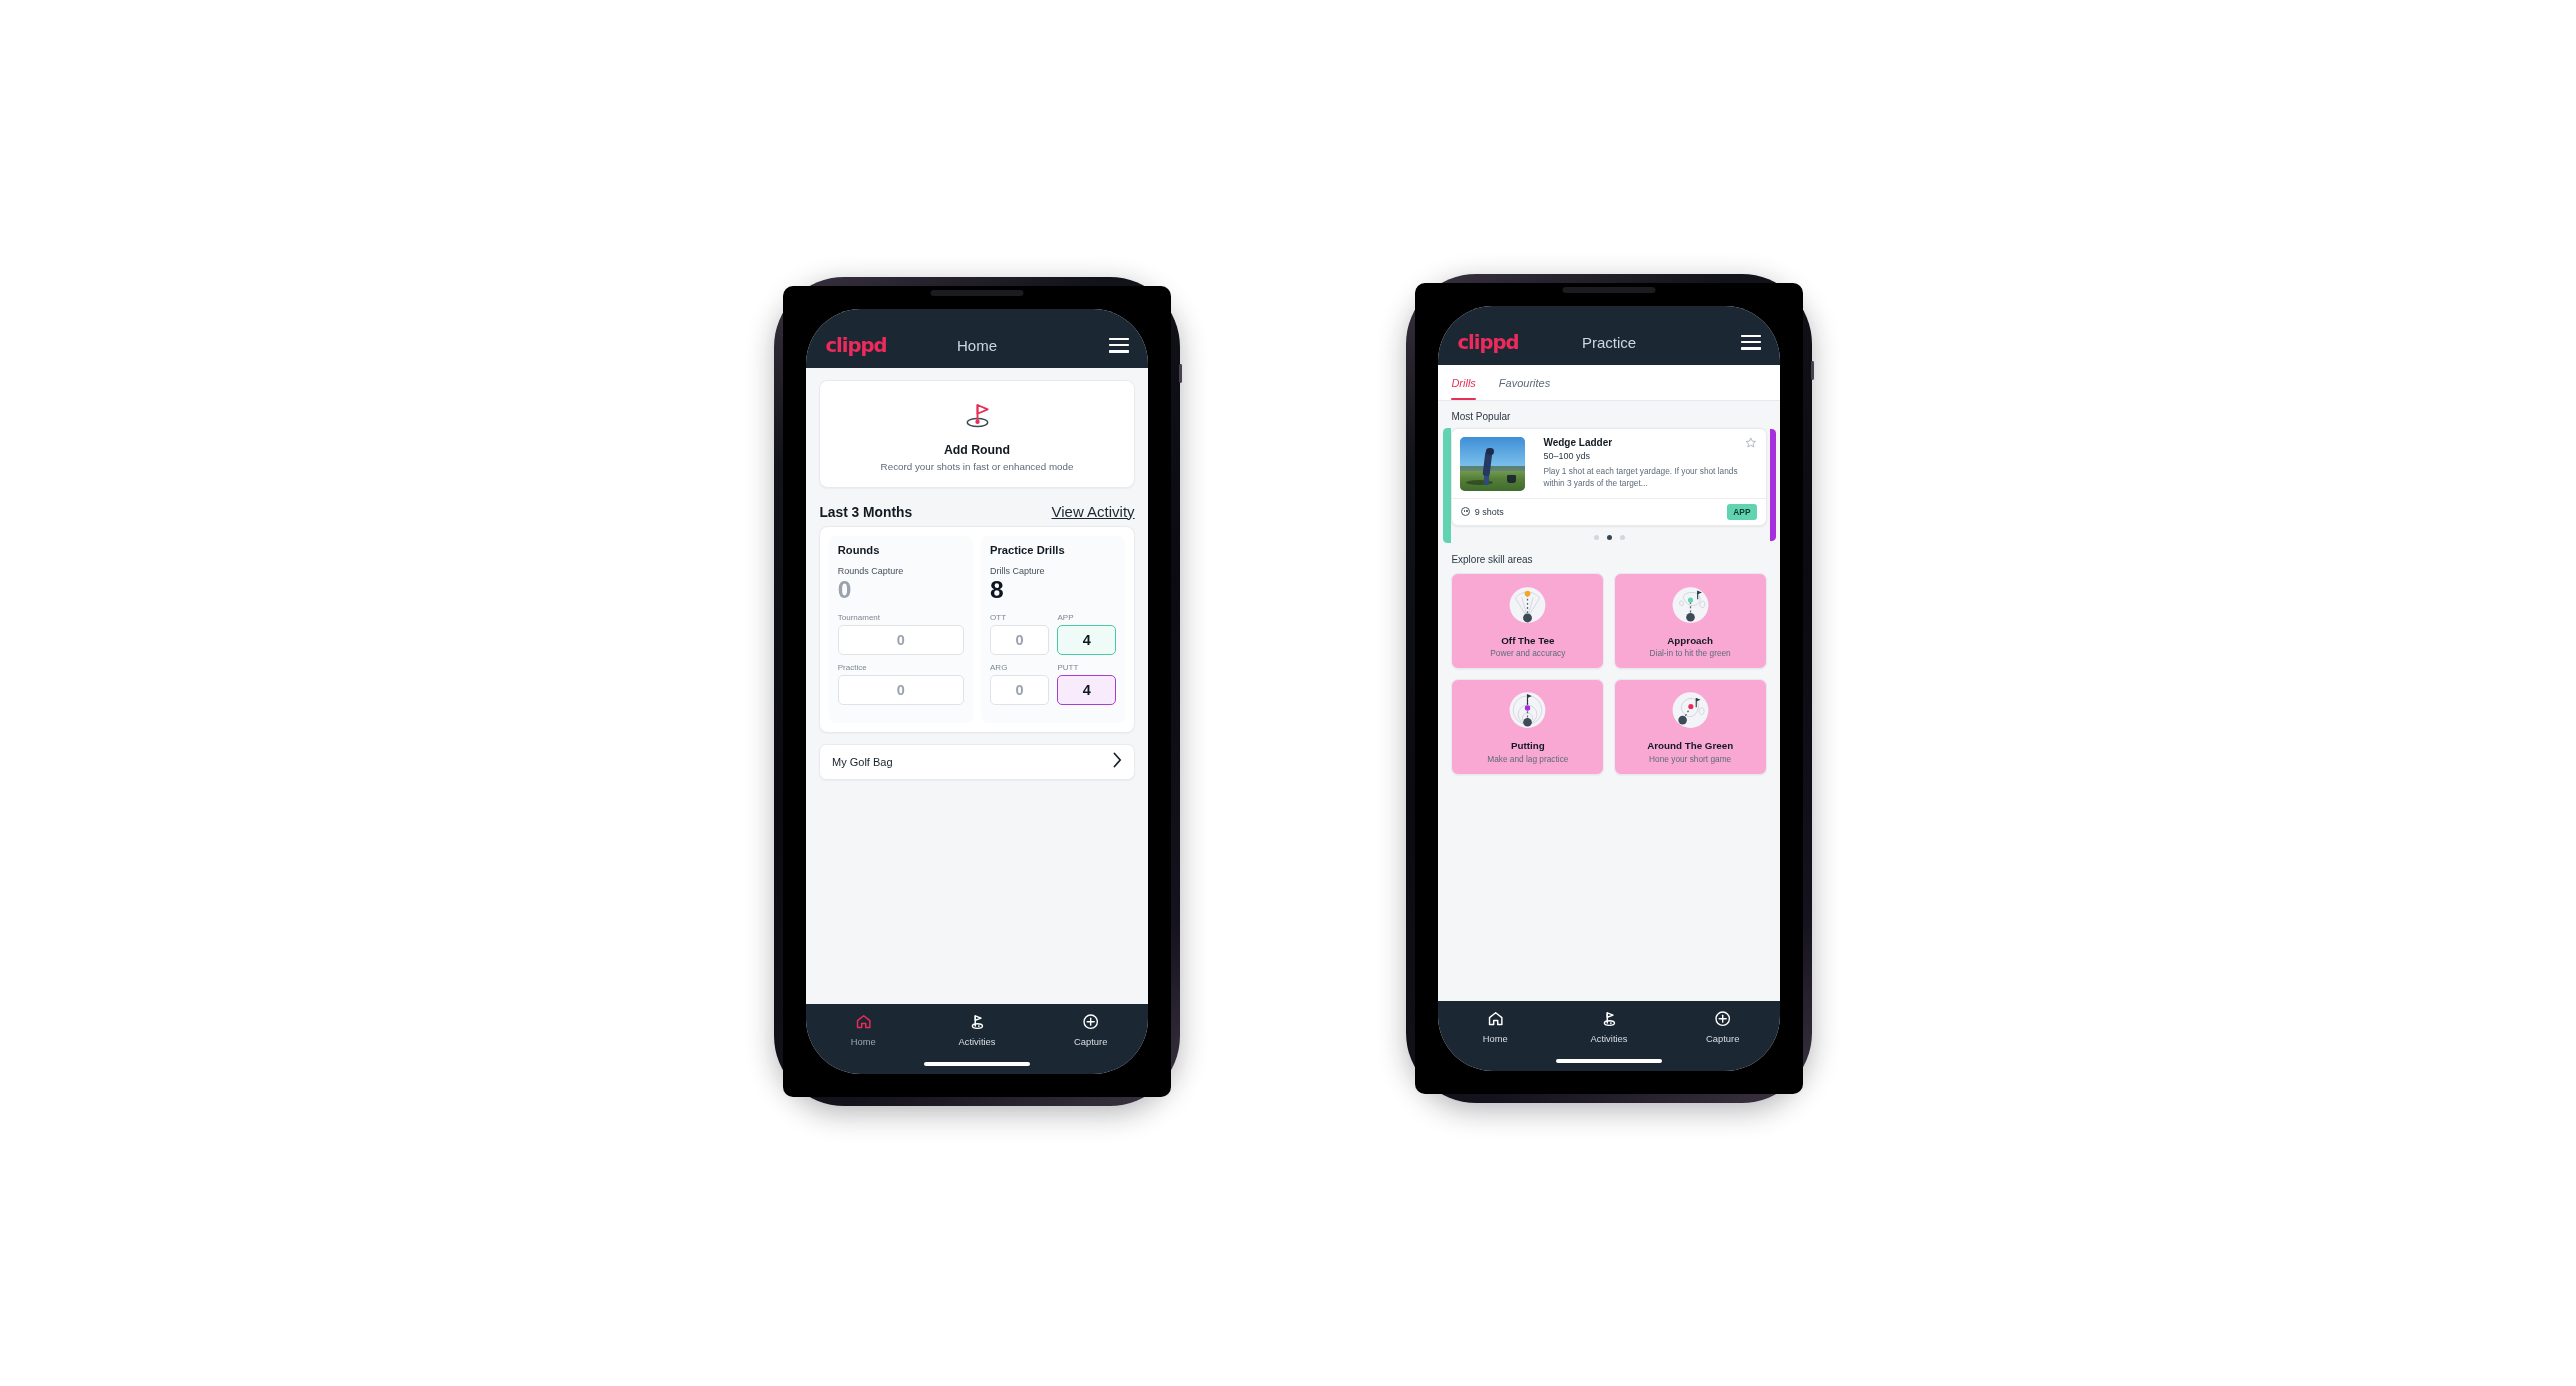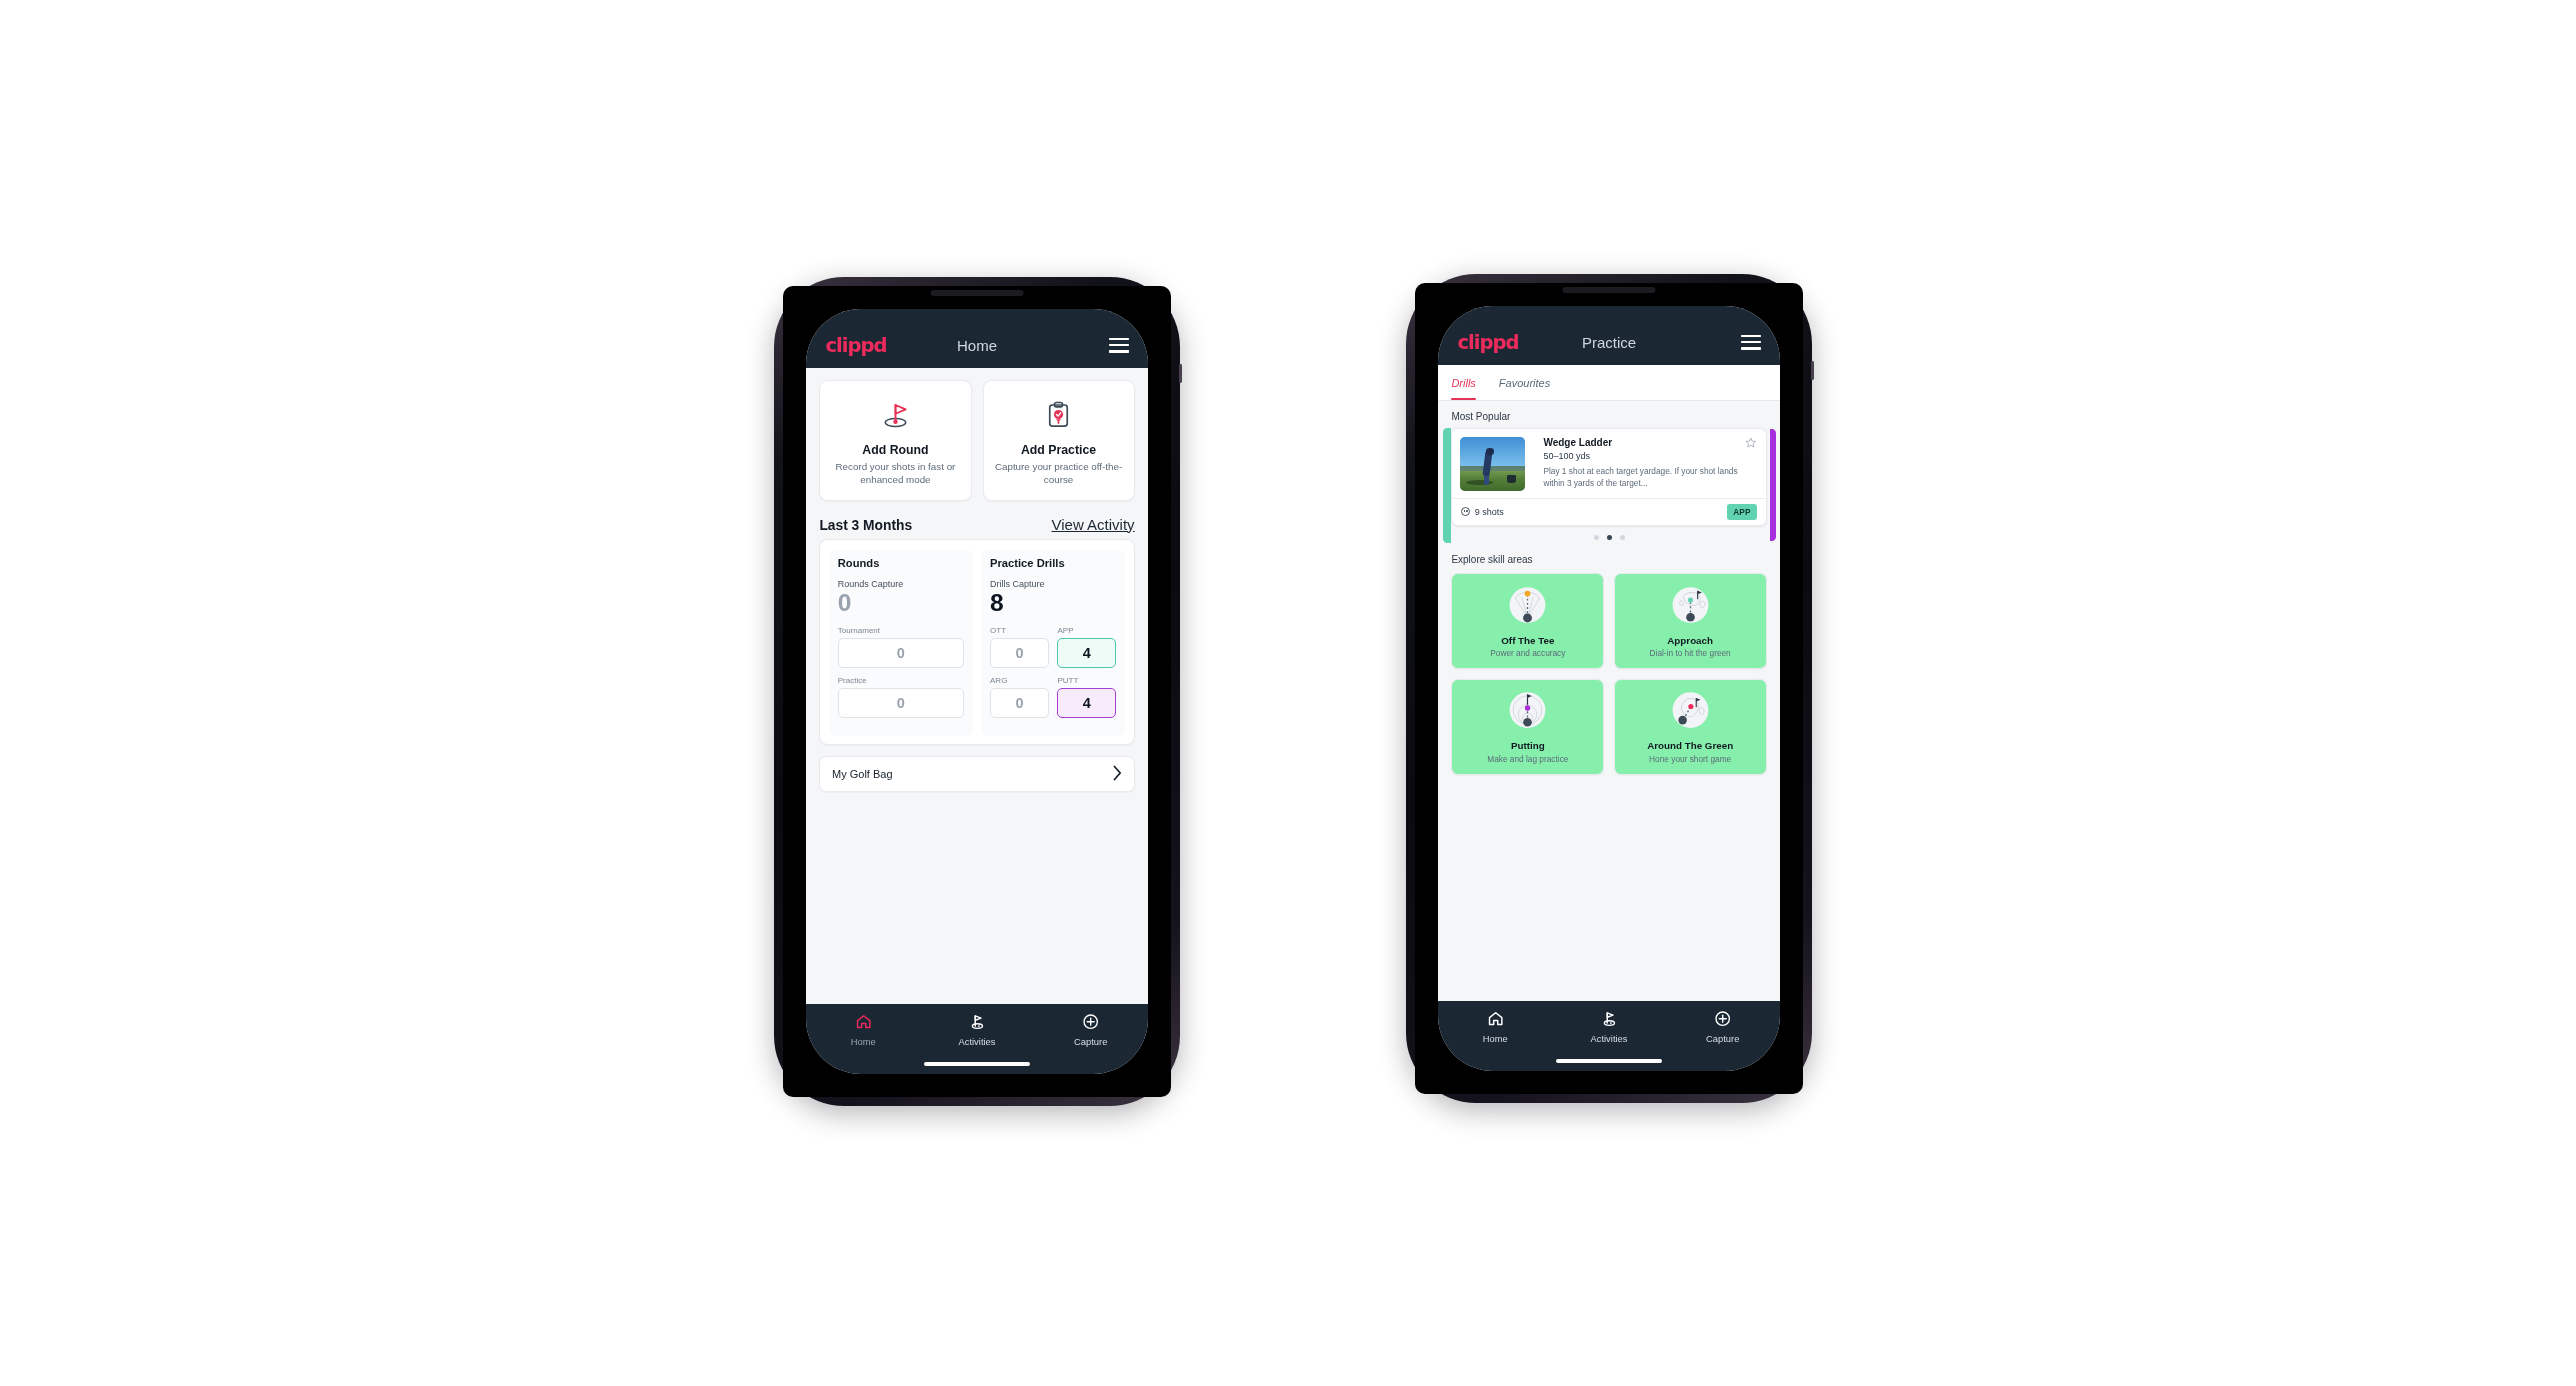--- a/index.html
+++ b/index.html
@@ -216,21 +216,21 @@
   .tag {
     background: #62d3b0; color: #0d3a2d; font-size: 8.3px; font-weight: 700;
     border-radius: 2.9px; padding: 2.9px 6.5px;
   }
   .dots { display: flex; gap: 8px; justify-content: center; padding: 9.4px 0 2.9px 0; }
   .dot { width: 5px; height: 5px; border-radius: 50%; background: #d2d7de; }
   .dot.active { background: #344756; }
 
   .skill-grid { display: grid; grid-template-columns: 1fr 1fr; gap: 9.4px; padding: 2.9px 13px 0 13px; }
   .skill-card {
-    background: #86efac; border: 0.7px solid #e8eaee; border-radius: 7.2px;
+    background: #f9a8d4; border: 0.7px solid #e8eaee; border-radius: 7.2px;
     padding: 9.4px 5.8px 10px 5.8px; text-align: center;
     box-shadow: 0 0.7px 1.4px rgba(20,25,35,.04);
   }
   .skill-art { height: 45px; display: flex; align-items: center; justify-content: center; margin-bottom: 5.8px; }
   .skill-name { font-size: 9.8px; font-weight: 700; color: #111a22; margin-bottom: 2.9px; }
   .skill-desc { font-size: 8.3px; color: #5d6b7a; }
   .skill-label { font-size: 10px; color: #2b3744; padding: 11.6px 13px 5px 13px; }
 </style>
 </head>
 <body>
@@ -260,34 +260,20 @@
               <div class="quick-icon">
                 <svg width="35" height="35" viewBox="0 0 48 48">
                   <ellipse cx="24" cy="35" rx="14" ry="5.5" fill="none" stroke="#3d4a57" stroke-width="2"></ellipse>
                   <line x1="24" y1="11" x2="24" y2="35" stroke="#e63156" stroke-width="2.6" stroke-linecap="round"></line>
                   <path d="M24 11 L38 17 L24 23 Z" fill="none" stroke="#e63156" stroke-width="2.4" stroke-linejoin="round"></path>
                   <circle cx="24" cy="34" r="3" fill="#e63156"></circle>
                 </svg>
               </div>
               <div class="quick-title">Add Round</div>
               <div class="quick-sub">Record your shots in fast or enhanced mode</div>
-            </div>
-            <div class="quick-card">
-              <div class="quick-icon">
-                <svg width="35" height="35" viewBox="0 0 48 48">
-                  <rect x="12" y="11" width="24" height="29" rx="3.5" fill="none" stroke="#3d4a57" stroke-width="2.3"></rect>
-                  <rect x="18.5" y="7.5" width="11" height="6" rx="2.5" fill="none" stroke="#3d4a57" stroke-width="2.2"></rect>
-                  <circle cx="24" cy="24" r="6.2" fill="#e63156"></circle>
-                  <path d="M21.2 24 L23.4 26.2 L27 21.8" fill="none" stroke="#fff" stroke-width="2" stroke-linecap="round" stroke-linejoin="round"></path>
-                  <path d="M20.5 30.5 L27.5 30.5 L24 34 Z" fill="#e63156"></path>
-                  <line x1="24" y1="33" x2="24" y2="36" stroke="#e63156" stroke-width="2.2" stroke-linecap="round"></line>
-                </svg>
-              </div>
-              <div class="quick-title">Add Practice</div>
-              <div class="quick-sub">Capture your practice off-the-course</div>
             </div>
           </div>
 
           <div class="section-head">
             <div class="section-title">Last 3 Months</div>
             <div class="section-link">View Activity</div>
           </div>
 
           <div class="stats-panel">
 

